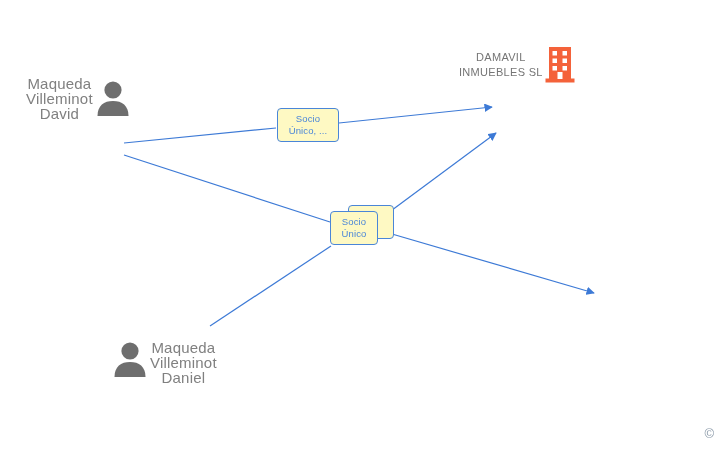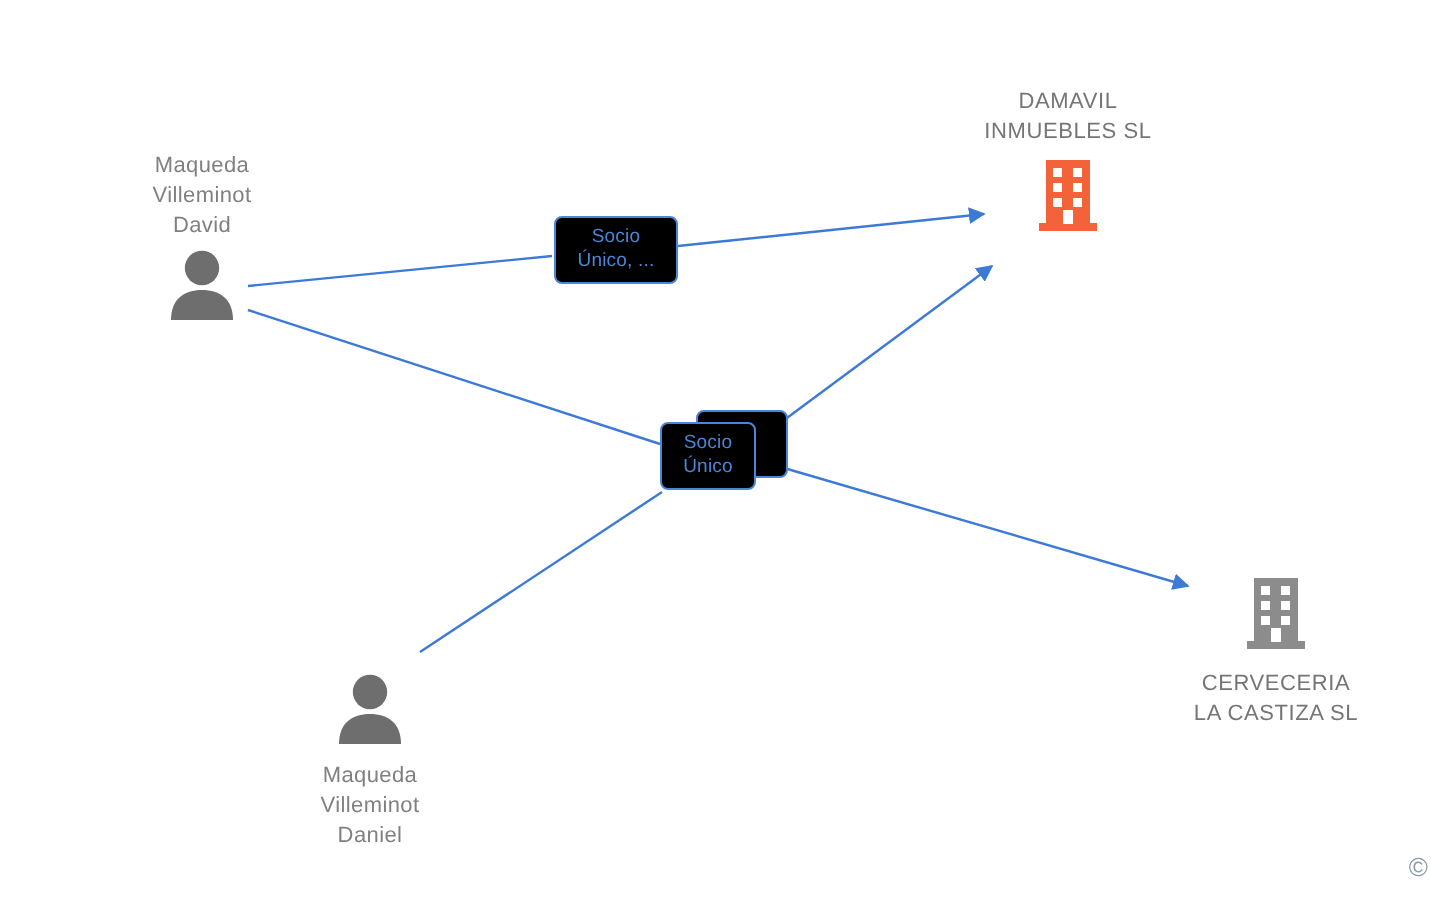--- a/index.html
+++ b/index.html
@@ -23,25 +23,25 @@
     top: 0;
     width: 728px;
     height: 450px;
   }
 
   
   .node {
     position: absolute;
     width: 150px;
     display: flex;
-    flex-direction: column;
+    flex-direction: row;
     align-items: center;
   }
   .node-label {
-    font-size: 11px;
+    font-size: 15px;
     line-height: 15px;
     color: #808080;
     text-align: center;
     white-space: pre-line;
     letter-spacing: .2px;
   }
   .node-label.company {
     color: #757575;
     font-size: 11px;
     letter-spacing: .3px;
@@ -51,21 +51,21 @@
   }
   .gap-top { margin-top: 4px; }
   .gap-bot { margin-bottom: 3px; }
 
   
   .rel-box {
     position: absolute;
     box-sizing: border-box;
     border: 1px solid #4a86d8;
     border-radius: 4px;
-    background: #000000;
+    background: #fef9c3;
     color: #4a86d8;
     font-size: 9.5px;
     line-height: 12px;
     text-align: center;
     display: flex;
     flex-direction: column;
     align-items: center;
     justify-content: center;
     white-space: pre-line;
     letter-spacing: .1px;
@@ -174,35 +174,18 @@
         <rect x="19.5" y="7" width="4.5" height="4.5" fill="#ffffff"></rect>
         <rect x="9.5" y="14.5" width="4.5" height="4.5" fill="#ffffff"></rect>
         <rect x="19.5" y="14.5" width="4.5" height="4.5" fill="#ffffff"></rect>
         <rect x="9.5" y="22" width="4.5" height="4.5" fill="#ffffff"></rect>
         <rect x="19.5" y="22" width="4.5" height="4.5" fill="#ffffff"></rect>
         <rect x="14.5" y="28" width="5" height="7" fill="#ffffff"></rect>
       </svg>
     </span>
   </div>
 
-  <div class="node" style="left:563px; top:286px;">
-    <span class="node-icon">
-      <svg width="34" height="40" viewBox="0 0 34 40" xmlns="http://www.w3.org/2000/svg">
-        <rect x="6" y="3" width="22" height="32" fill="#8c8c8c"></rect>
-        <rect x="2.5" y="34.5" width="29" height="4" fill="#8c8c8c"></rect>
-        <rect x="9.5" y="7" width="4.5" height="4.5" fill="#ffffff"></rect>
-        <rect x="19.5" y="7" width="4.5" height="4.5" fill="#ffffff"></rect>
-        <rect x="9.5" y="14.5" width="4.5" height="4.5" fill="#ffffff"></rect>
-        <rect x="19.5" y="14.5" width="4.5" height="4.5" fill="#ffffff"></rect>
-        <rect x="9.5" y="22" width="4.5" height="4.5" fill="#ffffff"></rect>
-        <rect x="19.5" y="22" width="4.5" height="4.5" fill="#ffffff"></rect>
-        <rect x="14.5" y="28" width="5" height="7" fill="#ffffff"></rect>
-      </svg>
-    </span>
-    <div class="node-label company gap-top">CERVECERIA
-LA CASTIZA SL</div>
-  </div>
 
   <div id="watermark">
     <span class="copy">©</span>
   </div>
 
 </div>
 
 </body></html>

